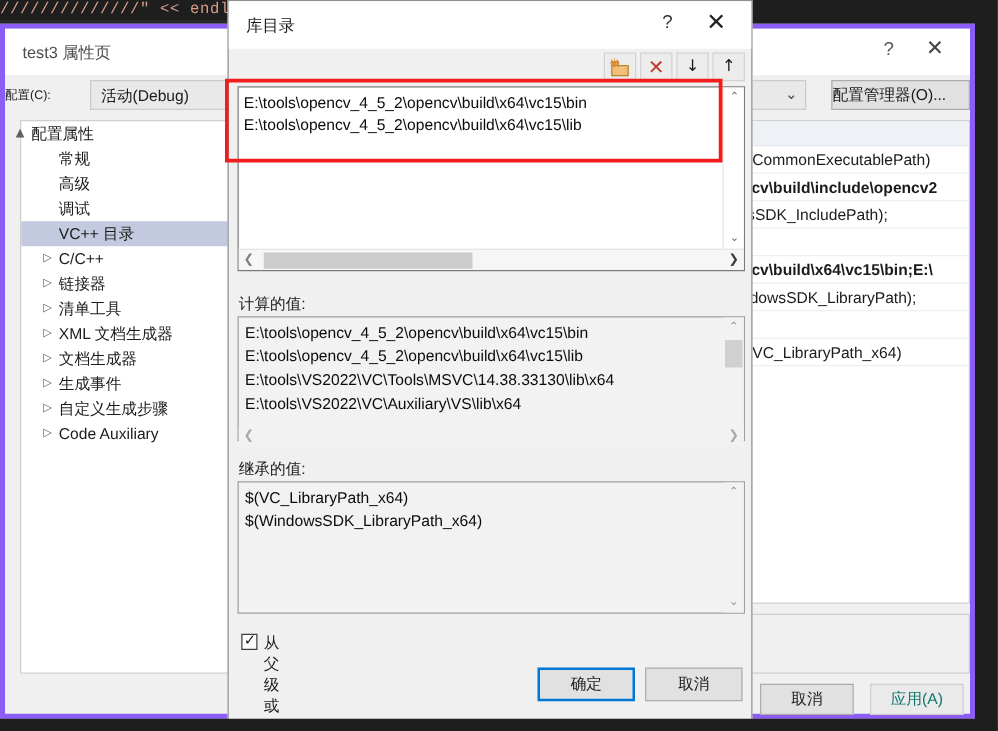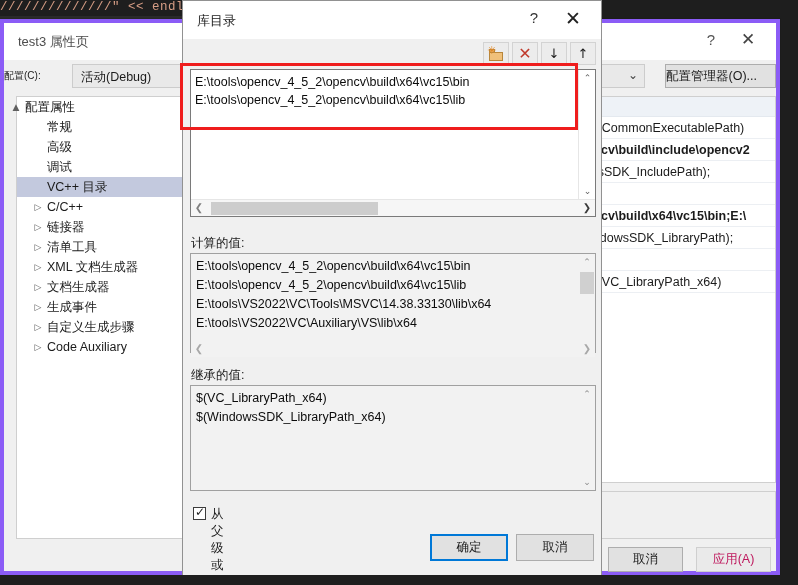--- a/index.html
+++ b/index.html
@@ -116,21 +116,21 @@
     background: #f0f0f0; border: 1px solid #cfcfcf;
   }
   .desc-pane .dtitle { position: absolute; left: 8px; top: 5px; font-size: 12.5px; font-weight: bold; color:#1b1b1b;}
   .desc-pane .dtext { position: absolute; left: 8px; top: 24px; font-size: 12.5px; color: #1b1b1b; }
 
   .pp-btn {
     position: absolute; height: 25px; width: 75px;
     background: #e1e1e1; border: 1px solid #adadad;
     font-size: 12.5px; color: #1b1b1b; text-align: center; line-height: 23px;
   }
-  .pp-btn.disabled { color: #be185d; border-color: #cfcfcf; background: #eaeaea; }
+  .pp-btn.disabled { color: #0f766e; border-color: #cfcfcf; background: #eaeaea; }
 
   
   .dlg {
     position: absolute; left: 182px; top: 0px; width: 420px; height: 580px;
     background: #f0f0f0;
     border: 1px solid #919191;
   }
   .dlg-title {
     position: absolute; left: 0; top: 0; width: 100%; height: 38px;
     background: #ffffff;

